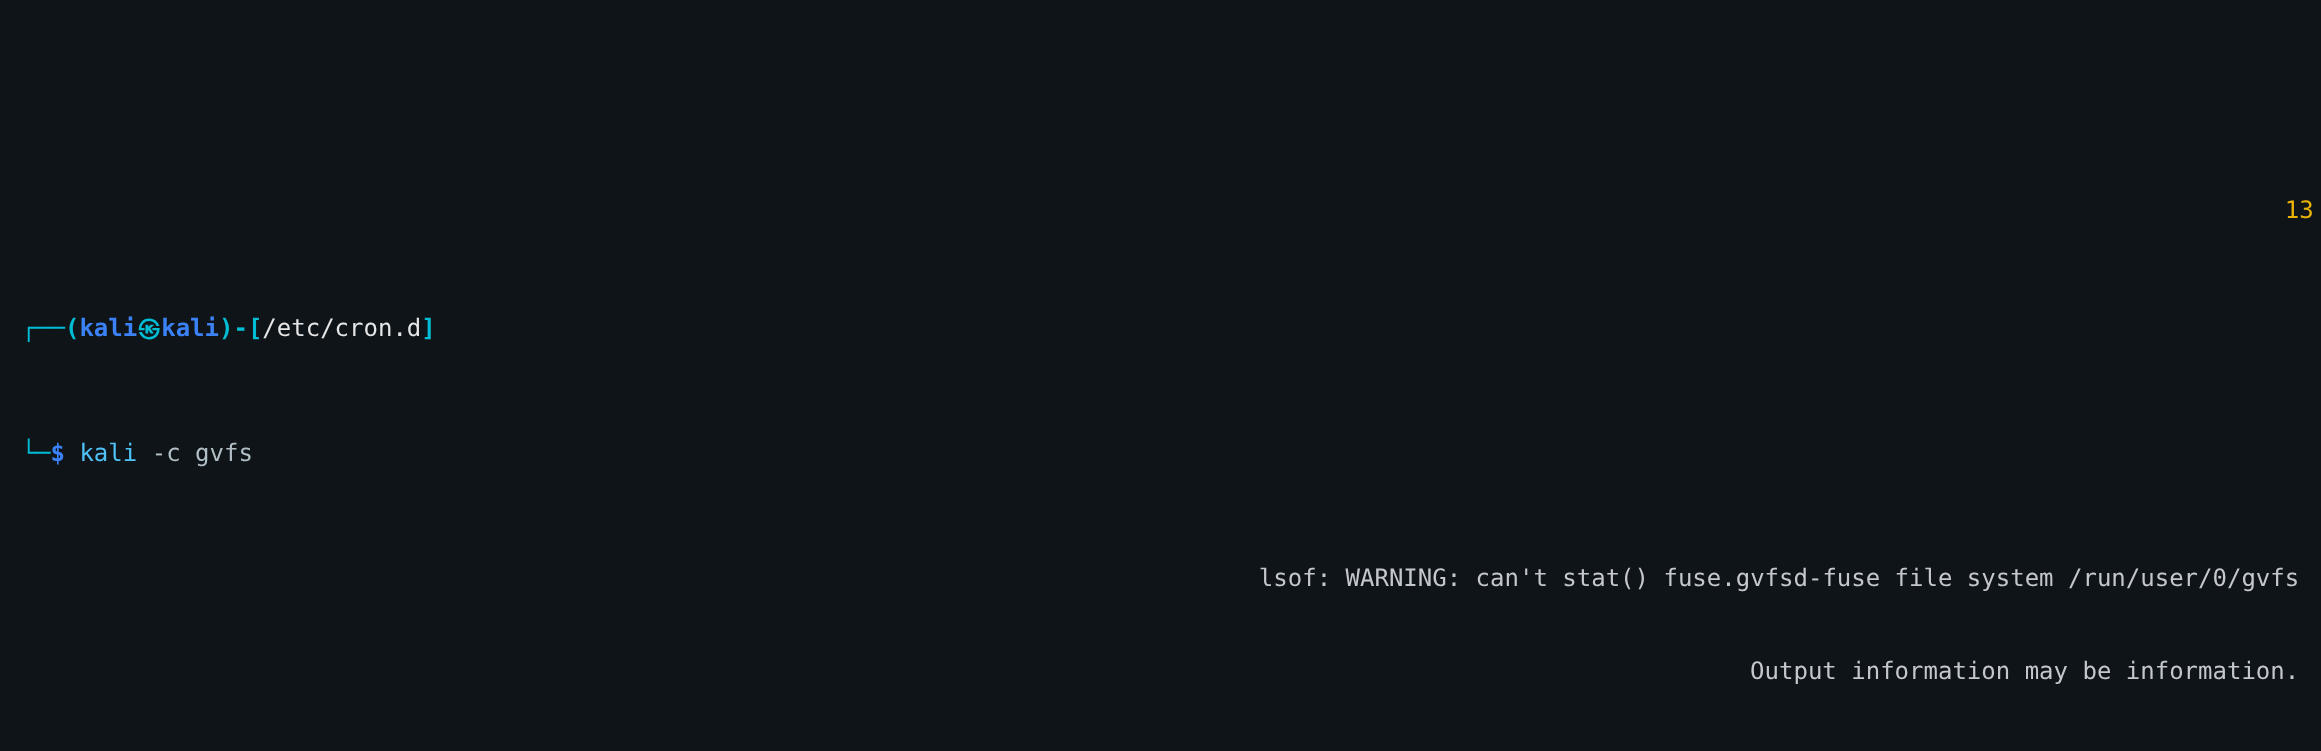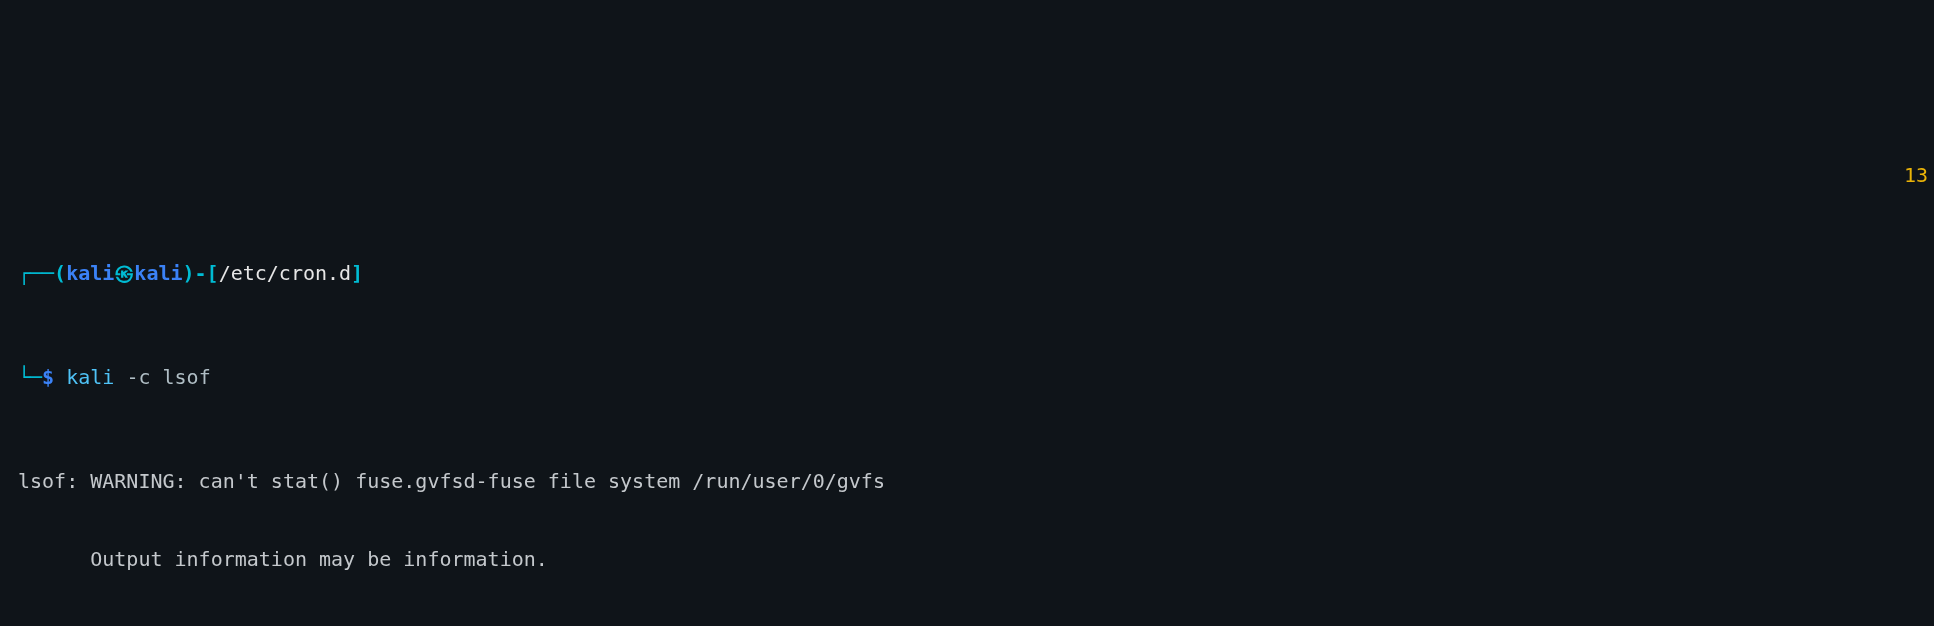--- a/index.html
+++ b/index.html
@@ -16,21 +16,21 @@
     white-space: pre;
   }
   .terminal {
     padding: 0 18px;
     position: relative;
   }
   .row { height: 26px; }
   .c-teal   { color: #00bcd4; font-weight: bold; }
   .c-blue   { color: #3b82f6; font-weight: bold; }
   .c-white  { color: #e6e6e6; font-weight: normal; }
-  .c-gray   { color: #c4c8cc; }
+  .c-gray   { color: #c4c8cc; text-align: right; }
   .c-cmd    { color: #4fc3f7; }
   .c-arg    { color: #b0bec5; }
   .topright {
     position: absolute;
     right: 6px;
     top: 32px;
     color: #eab308;
     margin-left: 21px;
   }
 </style>
@@ -38,21 +38,21 @@
 <body>
 
 
 
 <div class="terminal">
 
   <span class="topright">13</span>
 
   <div class="row"><span class="c-teal">┌──(</span><span class="c-blue">kali</span><span class="c-teal">㉿</span><span class="c-blue">kali</span><span class="c-teal">)-[</span><span class="c-white">/etc/cron.d</span><span class="c-teal">]</span></div>
 
-  <div class="row"><span class="c-teal">└─</span><span class="c-blue">$ </span><span class="c-cmd">kali </span><span class="c-arg">-c </span><span class="c-arg">lsof</span></div>
+  <div class="row"><span class="c-teal">└─</span><span class="c-blue">$ </span><span class="c-cmd">kali </span><span class="c-arg">-c </span><span class="c-arg">gvfs</span></div>
 
   <div class="row c-gray">lsof: WARNING: can't stat() fuse.gvfsd-fuse file system /run/user/0/gvfs</div>
   <div class="row c-gray">      Output information may be information.</div>
   <div class="row c-gray">lsof: WARNING: can't stat() fuse.portal file system /run/user/0/doc</div>
   
 
   
 
   
   

